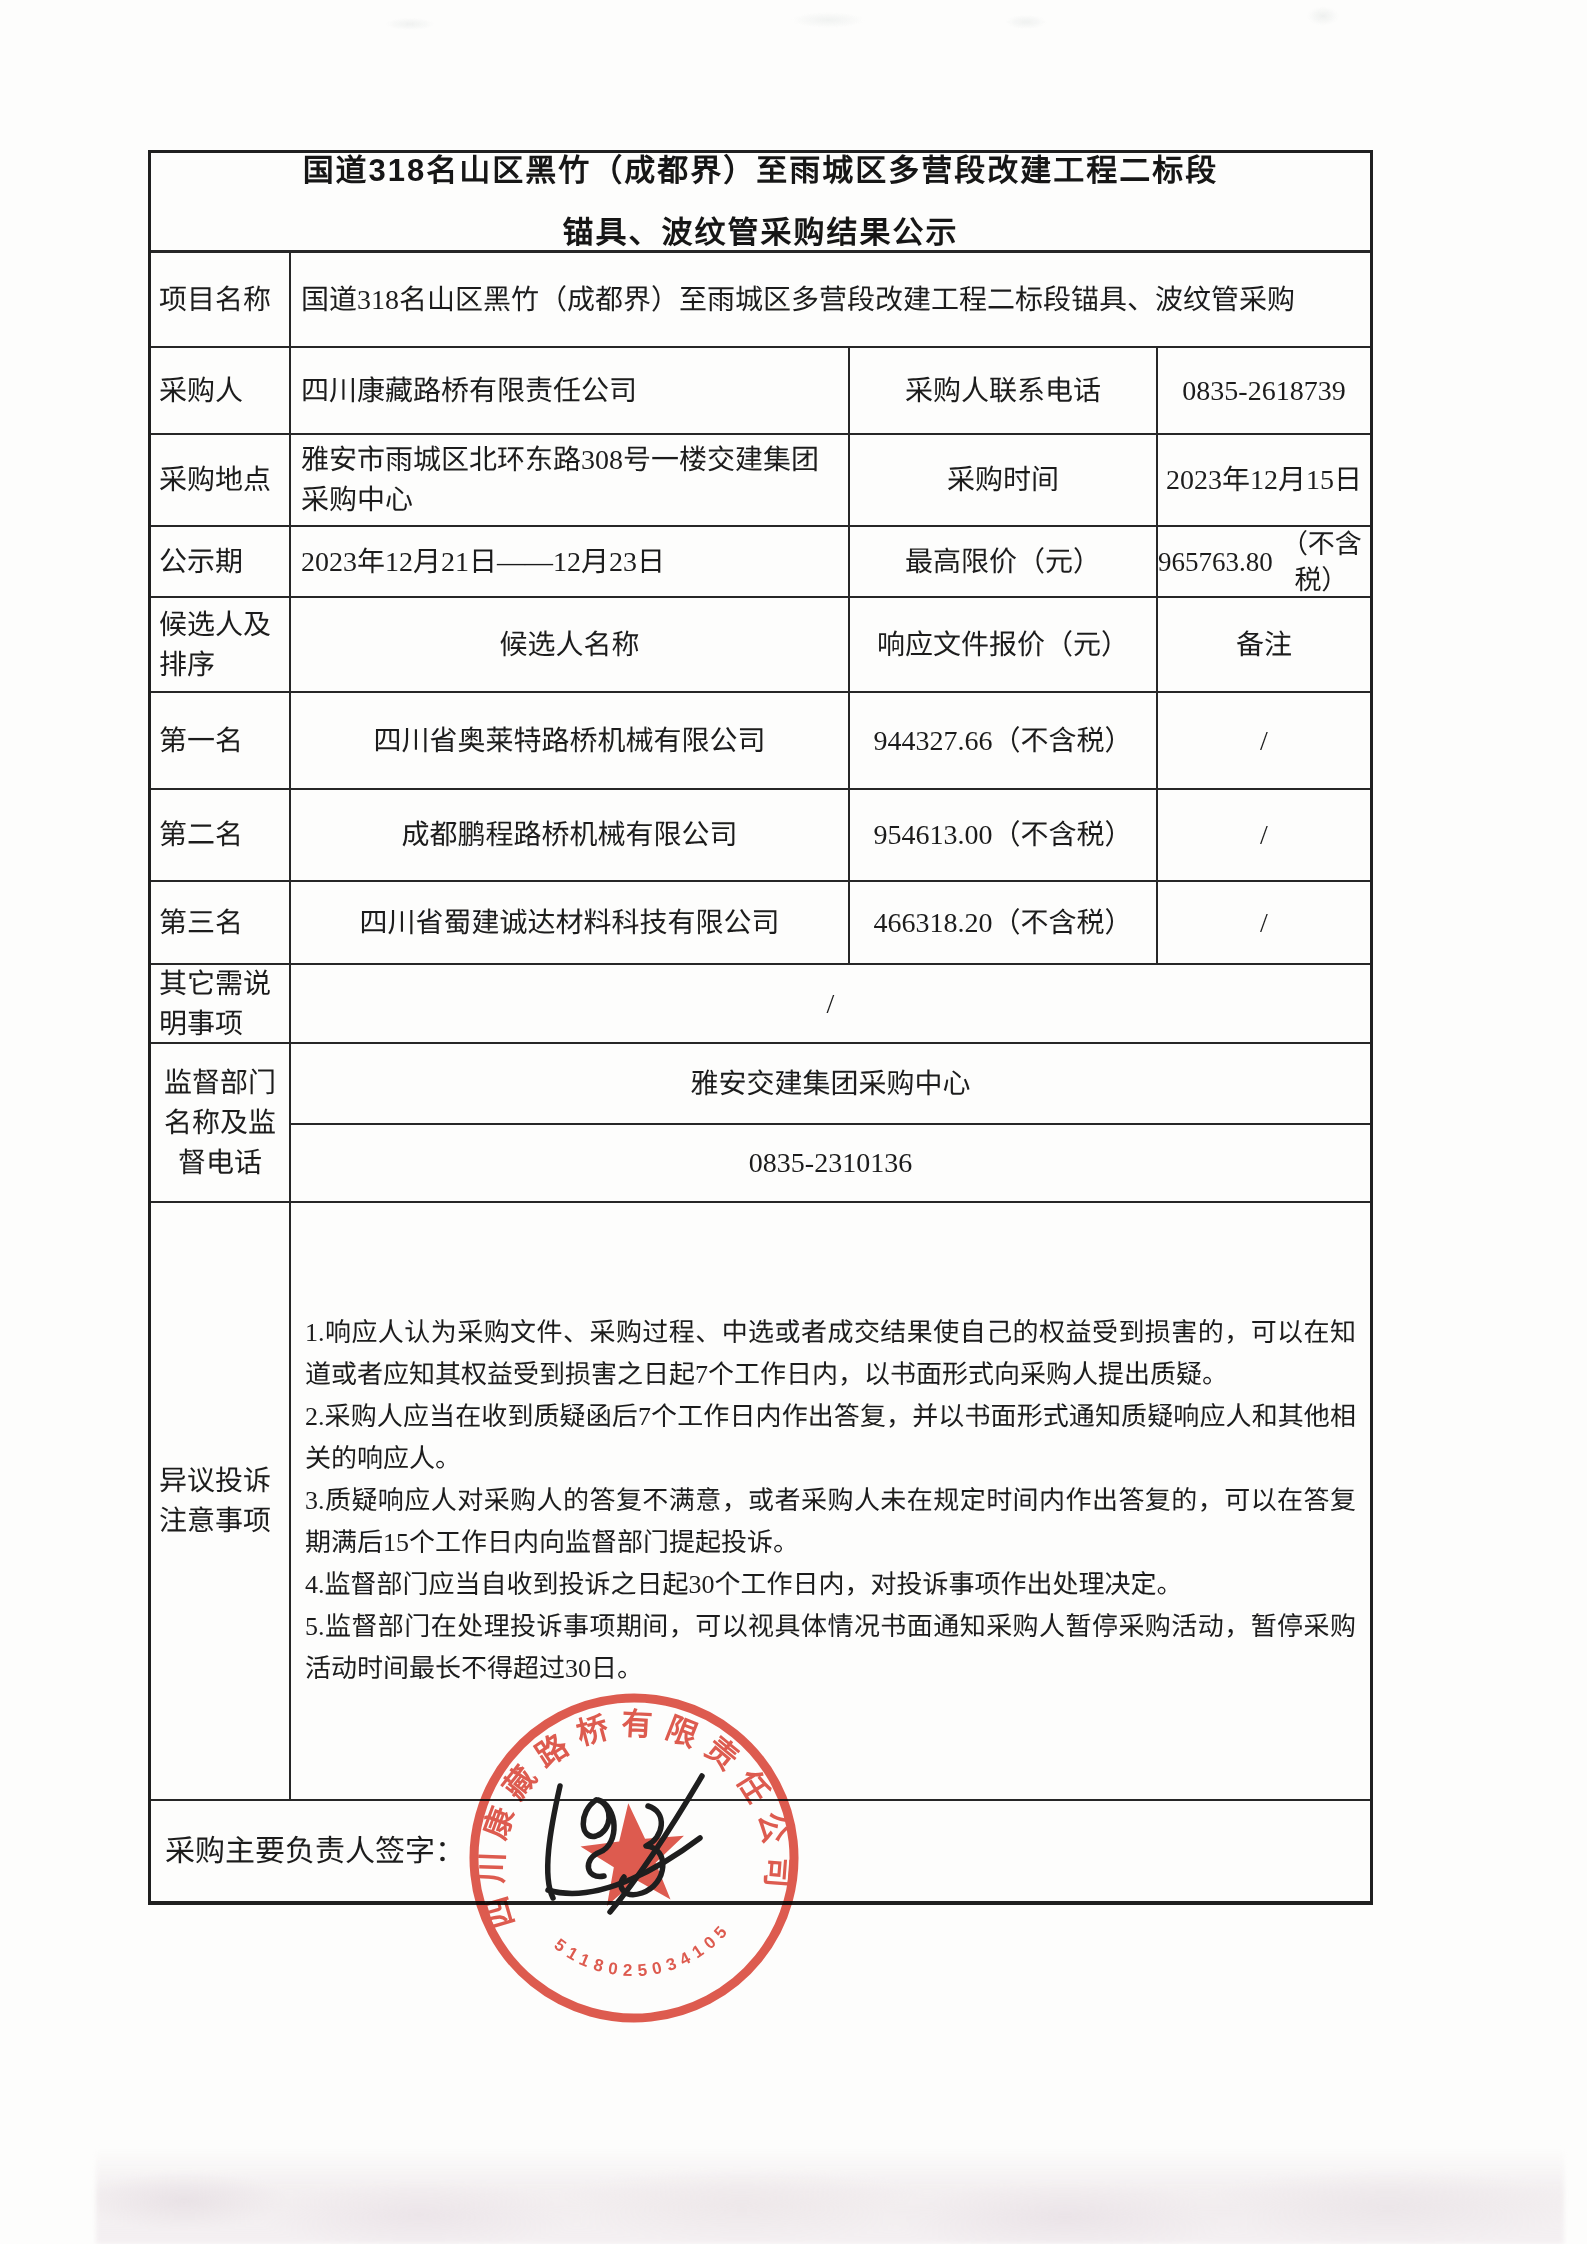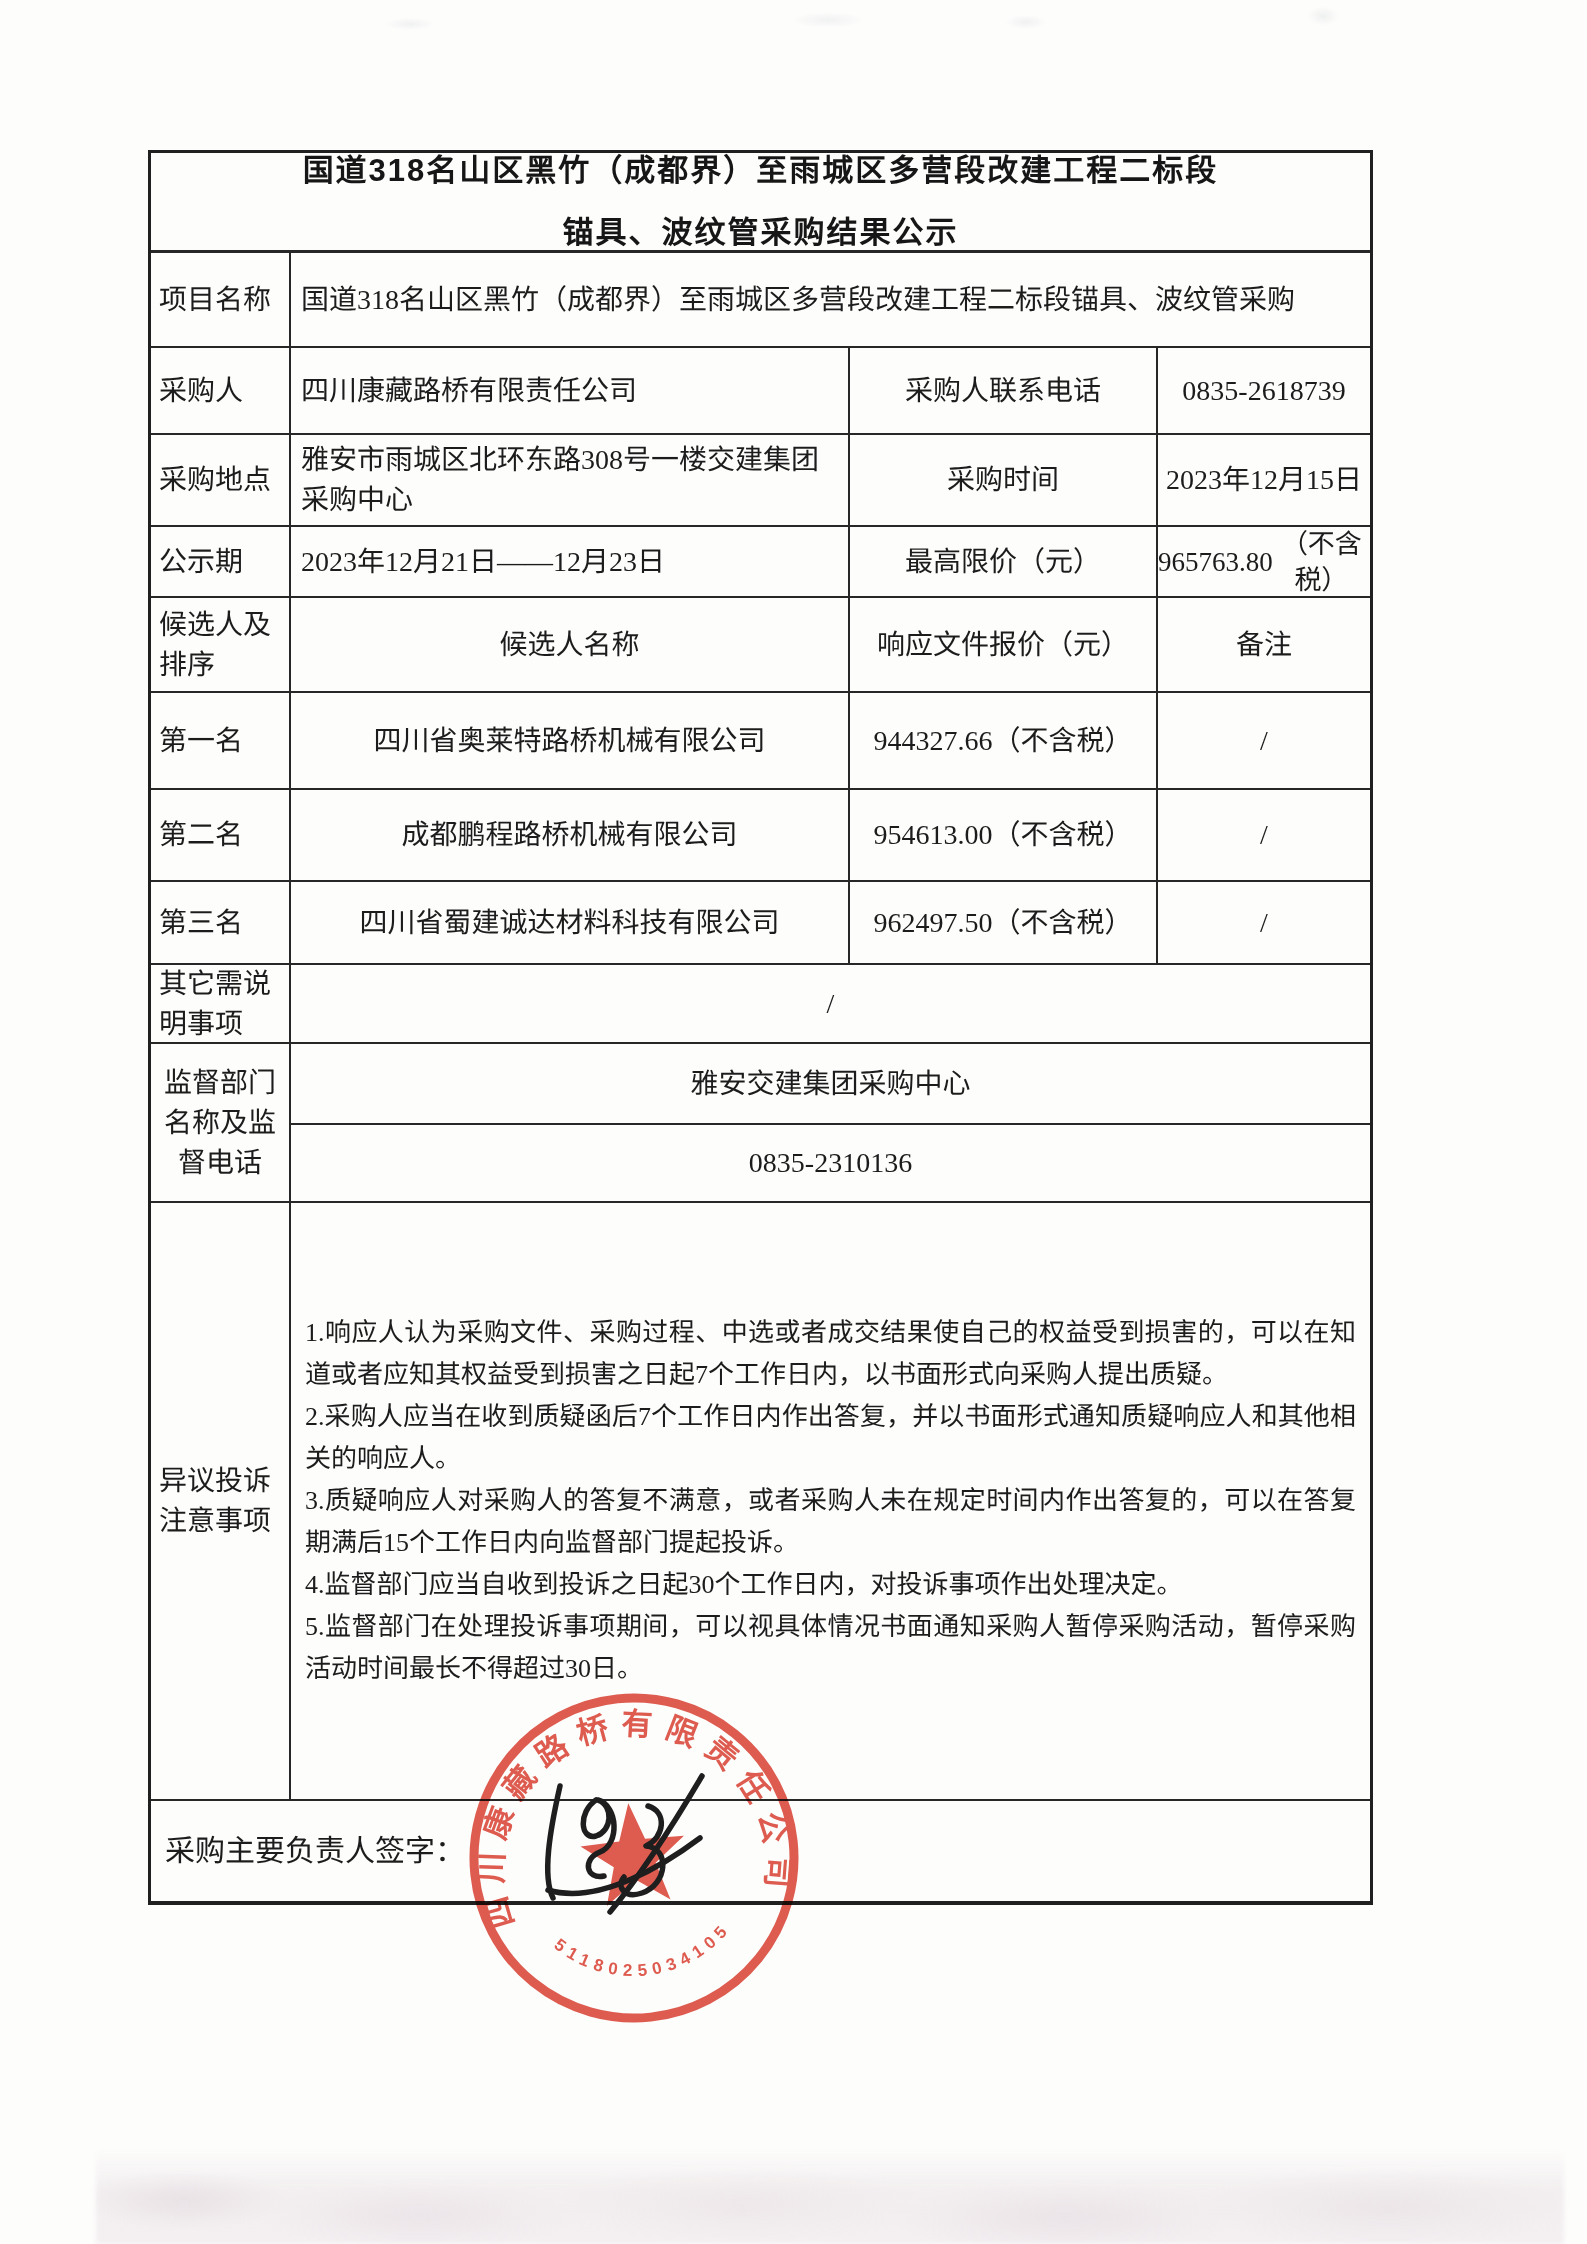--- a/index.html
+++ b/index.html
@@ -119,21 +119,21 @@
     <div class="cell center">944327.66（不含税）</div>
     <div class="cell xr center">/</div>
 
     <div class="cell lbl">第二名</div>
     <div class="cell center">成都鹏程路桥机械有限公司</div>
     <div class="cell center">954613.00（不含税）</div>
     <div class="cell xr center">/</div>
 
     <div class="cell lbl">第三名</div>
     <div class="cell center">四川省蜀建诚达材料科技有限公司</div>
-    <div class="cell center">962497.50（不含税）</div>
+    <div class="cell center">466318.20（不含税）</div>
     <div class="cell xr center">/</div>
 
     <div class="cell lbl">其它需说明事项</div>
     <div class="cell span24 xr center">/</div>
 
     <div class="cell sup-label lbl" style="text-align:center;">监督部门名称及监督电话</div>
     <div class="cell span24 xr center" style="grid-row:11;">雅安交建集团采购中心</div>
     <div class="cell span24 xr center" style="grid-row:12;">0835-2310136</div>
 
     <div class="cell lbl">异议投诉注意事项</div>

